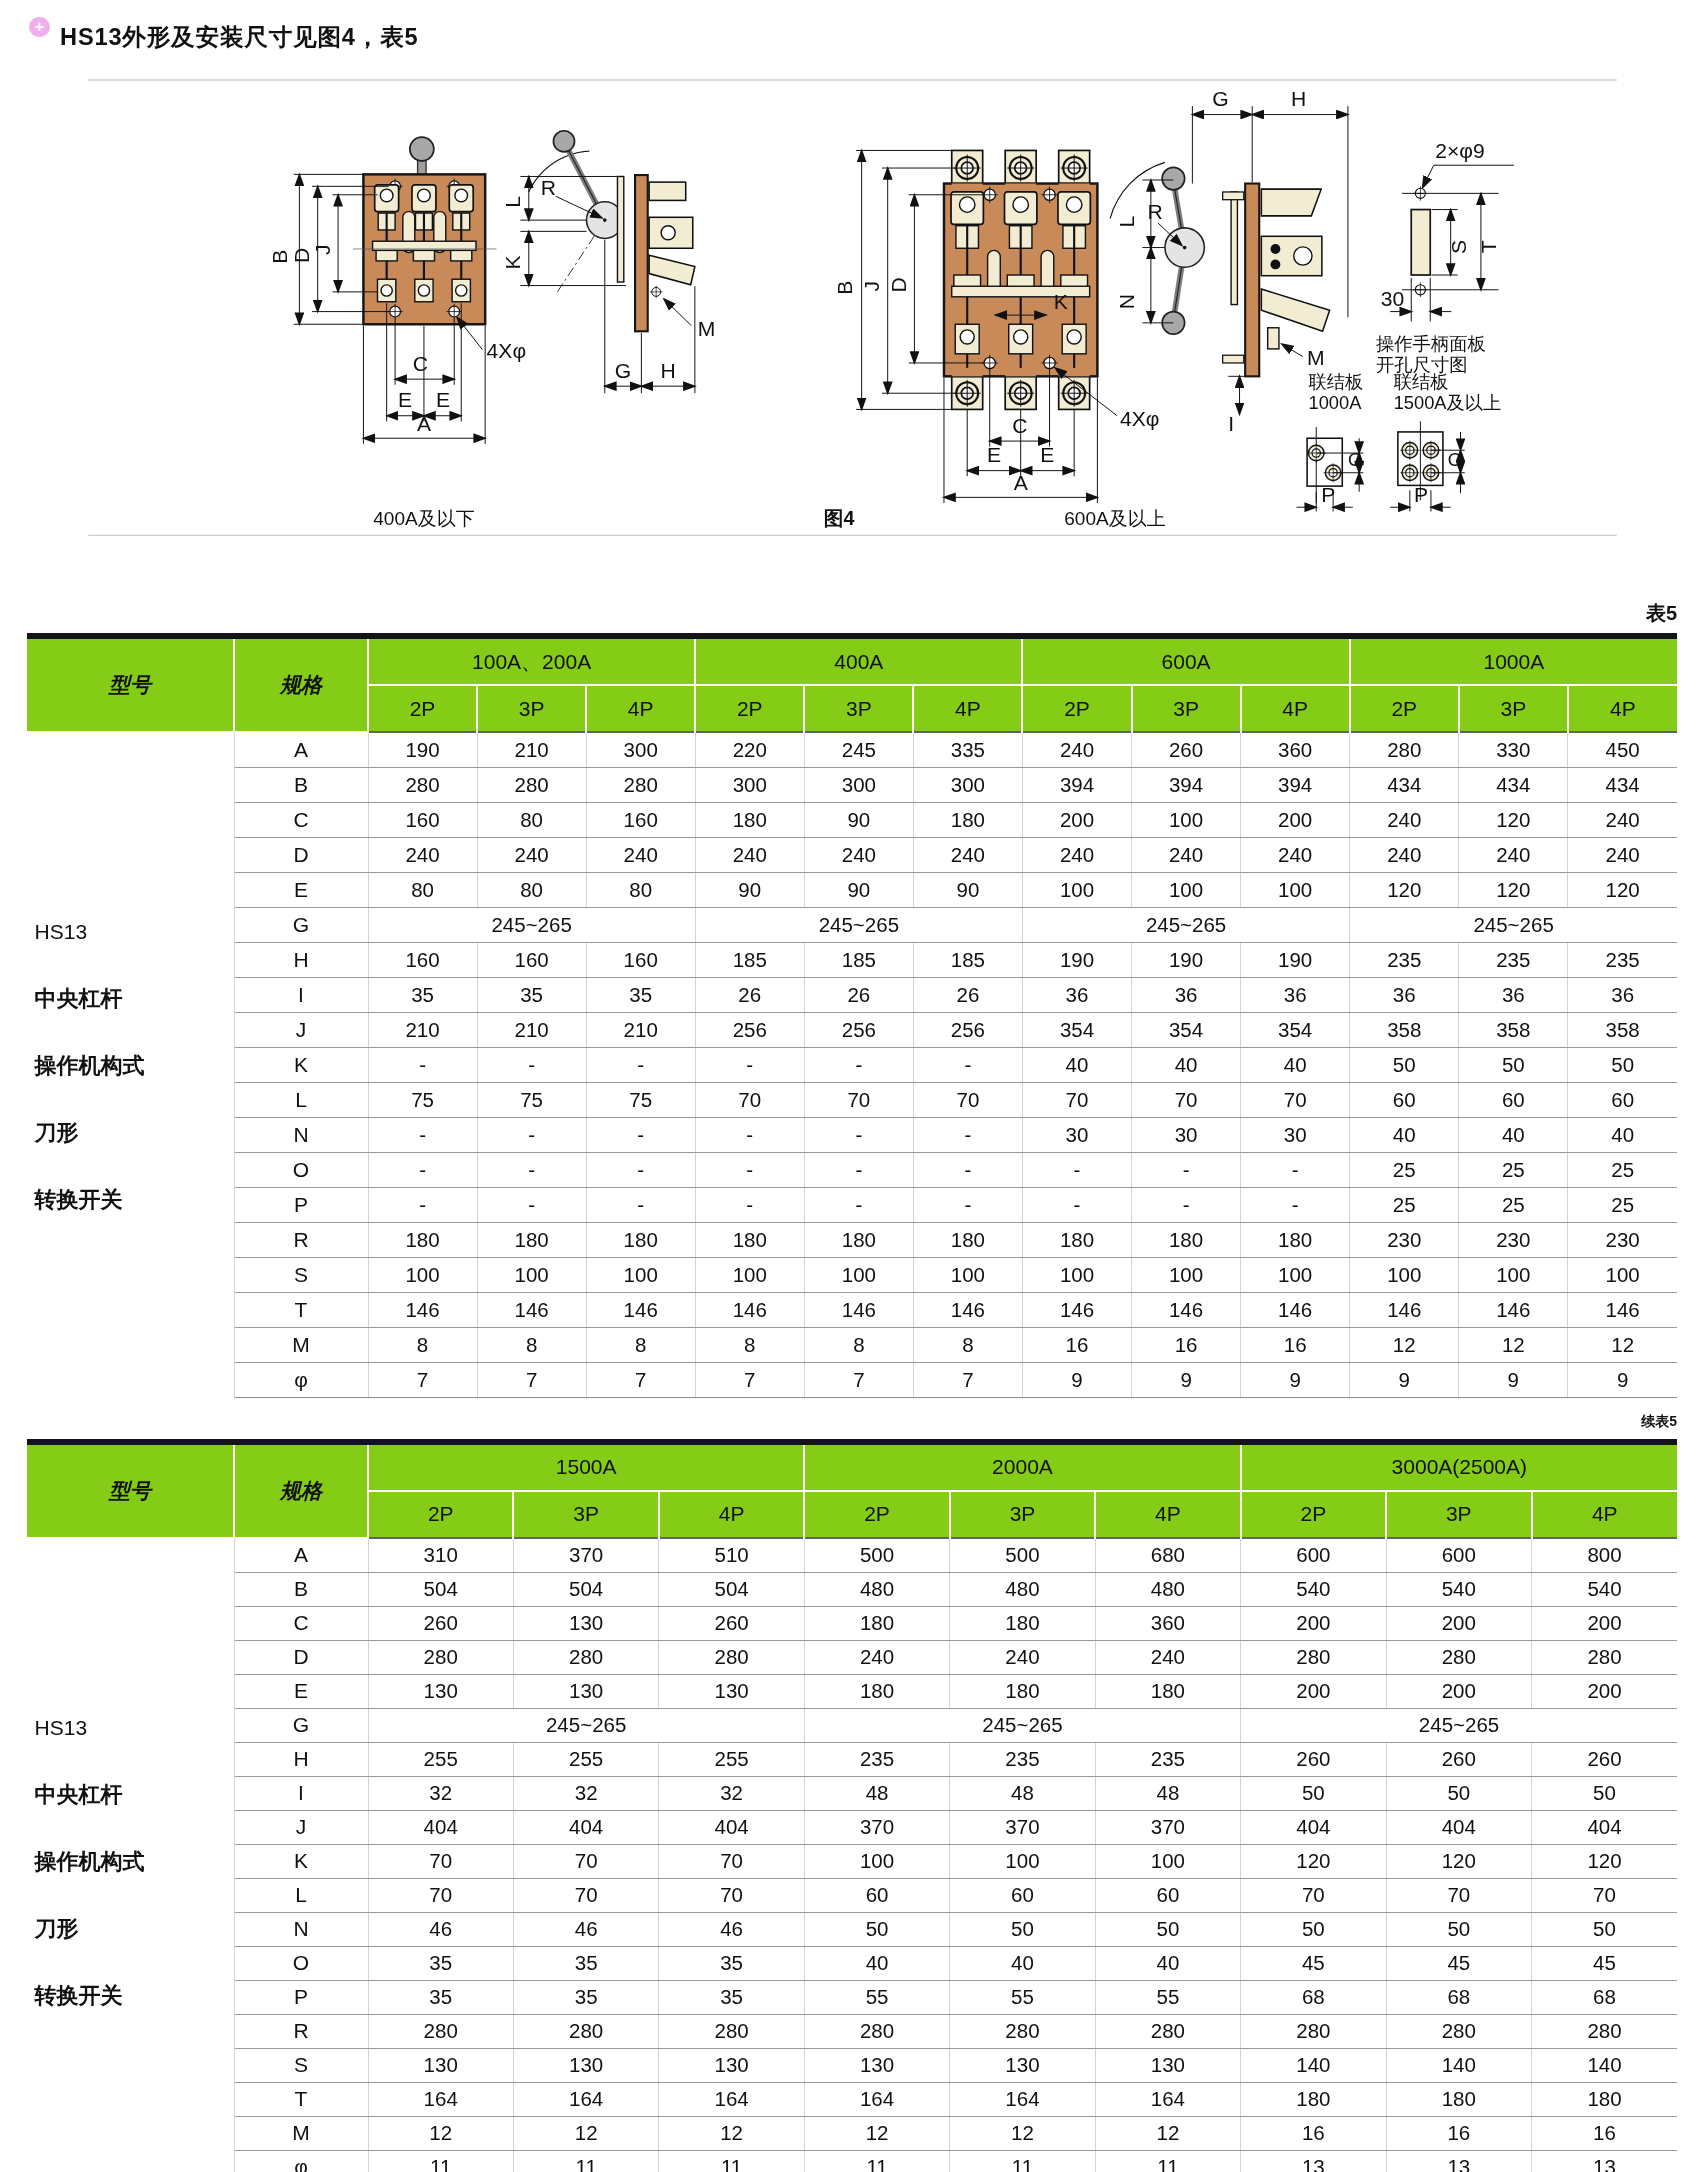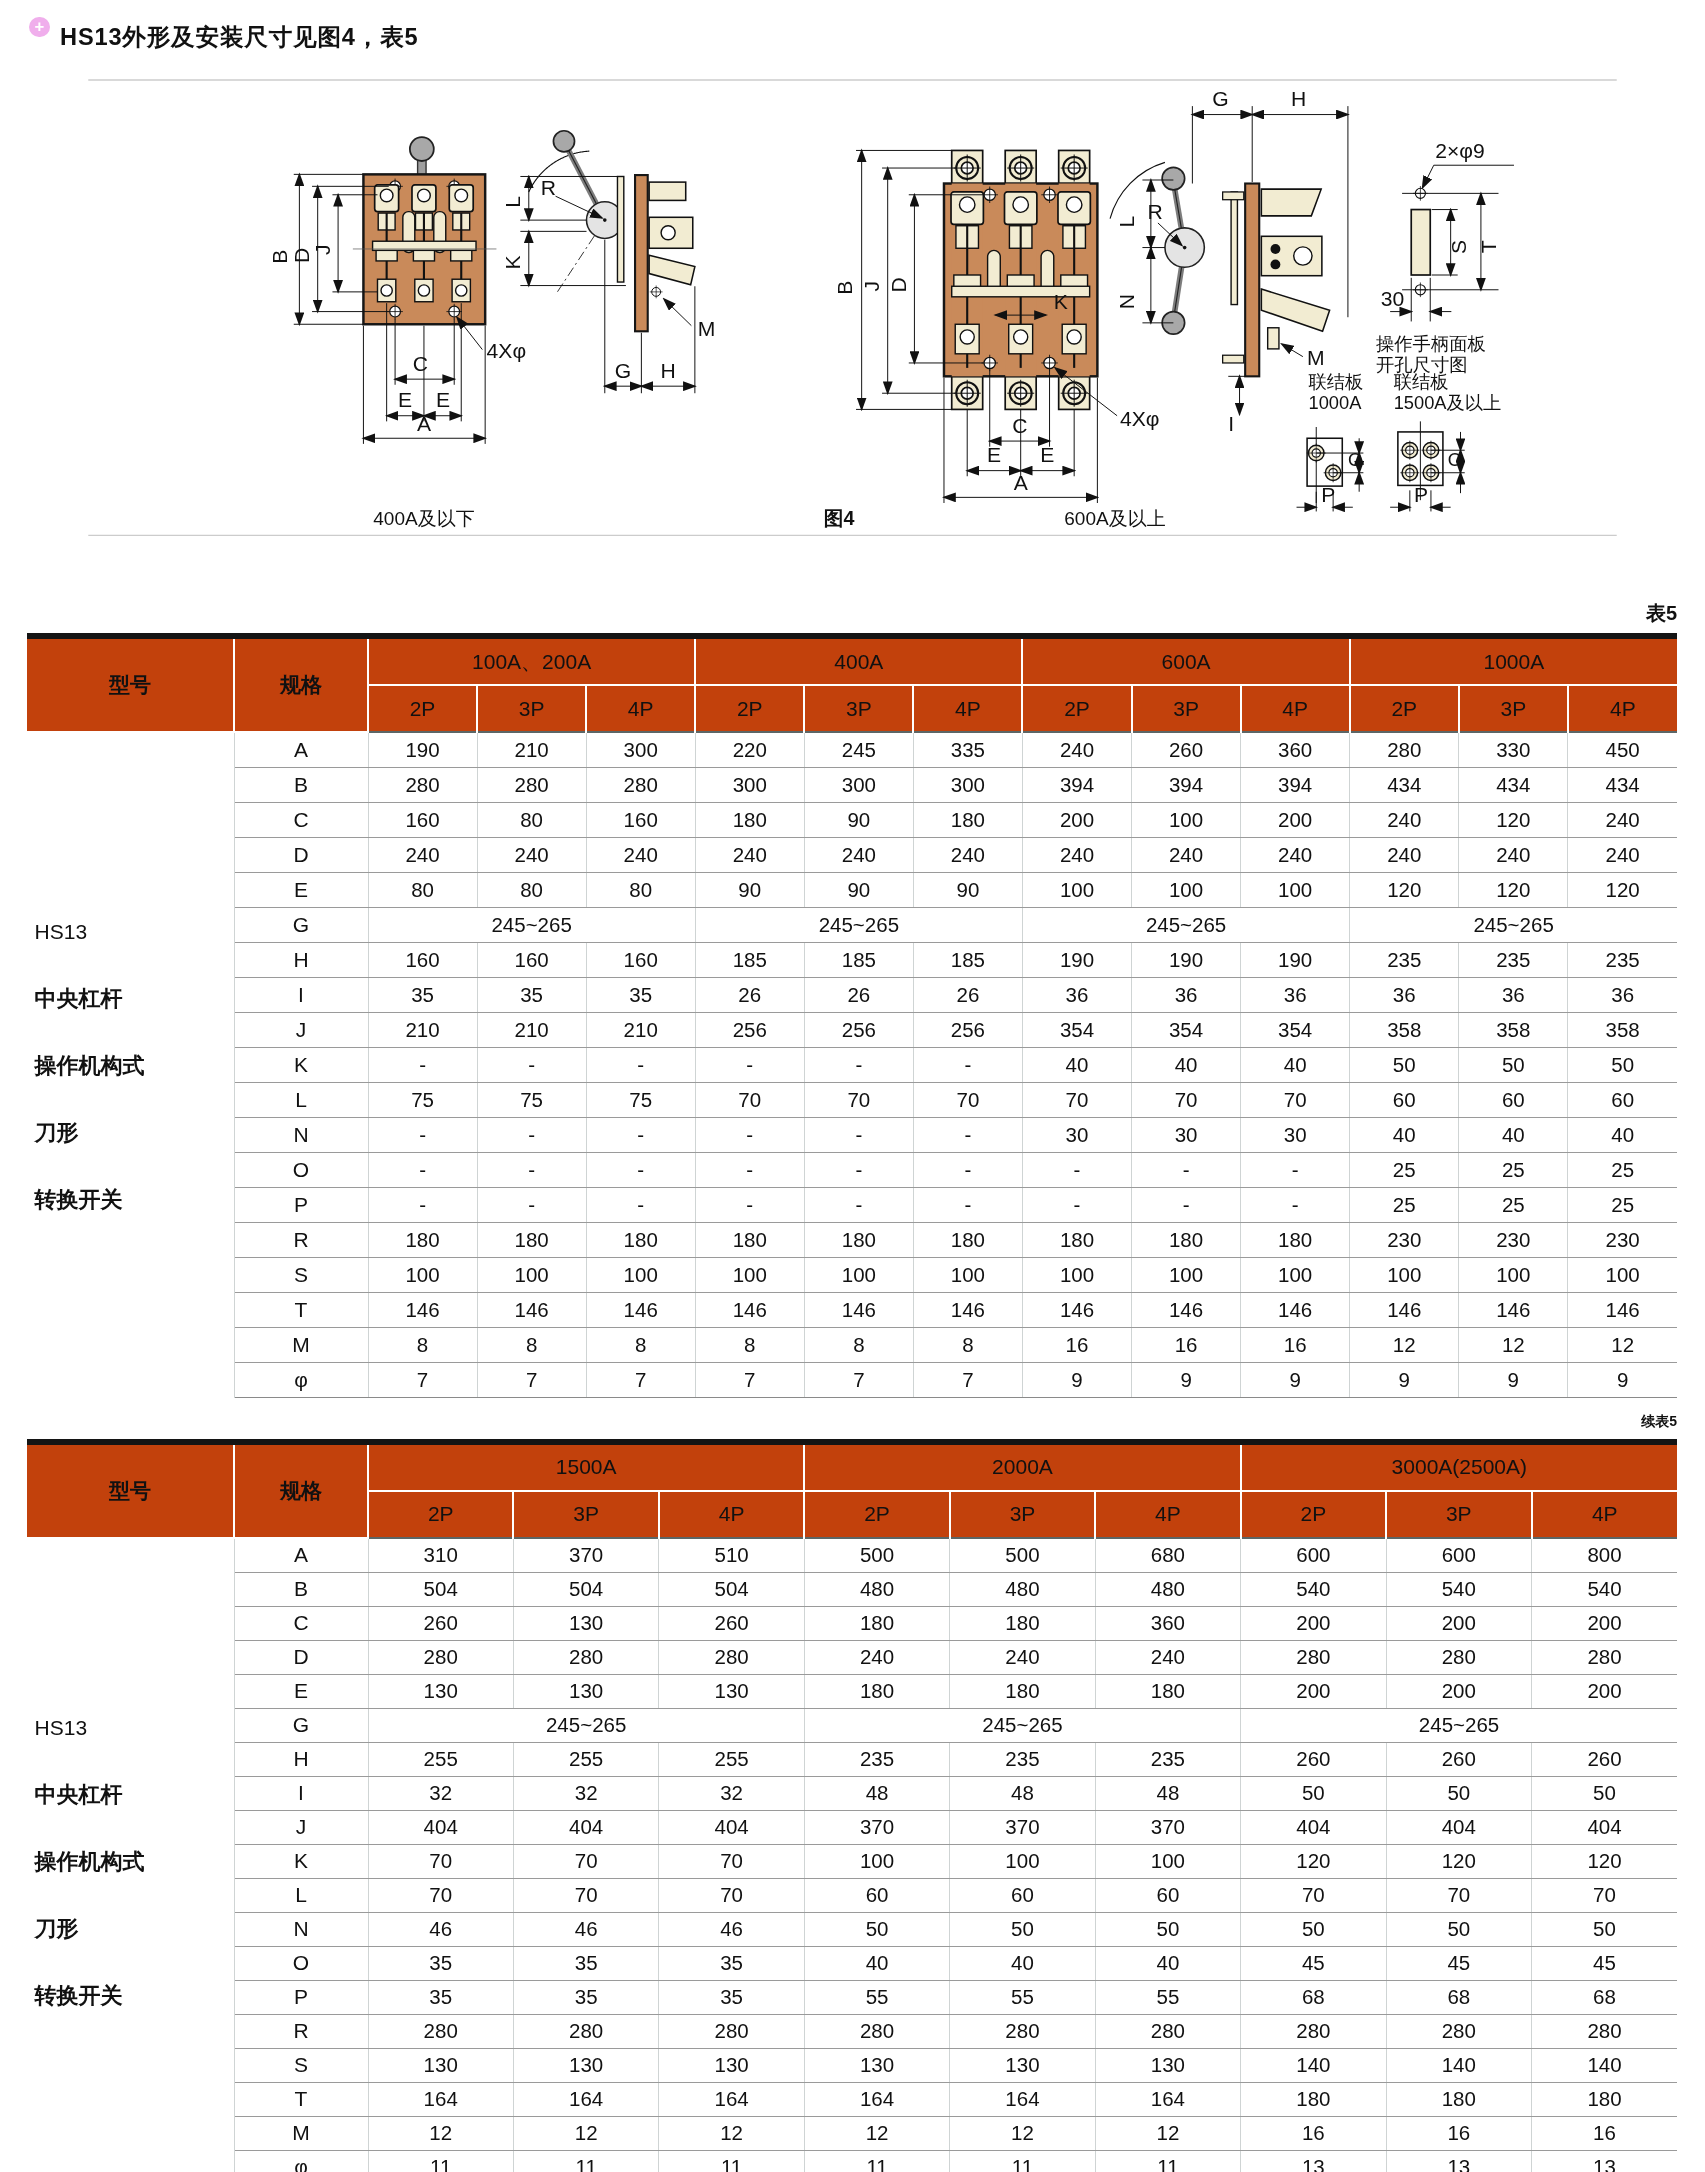--- a/index.html
+++ b/index.html
@@ -18,25 +18,25 @@
   .figure-wrap svg{display:block;}
   
   .table-tag{width:1650px;margin:21px 27px 7.6px 27px;text-align:right;
     font-size:20px;font-weight:bold;height:26px;line-height:26px;}
   .table-tag2{width:1650px;margin:10.6px 27px 6px 27px;text-align:right;
     font-size:14px;font-weight:bold;height:24px;line-height:24px;}
   
   table.spec{width:1650px;margin-left:27px;border-collapse:collapse;table-layout:fixed;}
   table.spec{border-top:6px solid #141414;}
   table.spec thead th{
-    background:#c2410c;font-size:21px;font-weight:normal;height:45px;
+    background:#84cc16;font-size:21px;font-weight:normal;height:45px;
     border-right:2.3px solid #ffffff;border-bottom:2.3px solid #ffffff;padding:0;text-align:center;
   }
   table.spec thead th:last-child{border-right:none;}
-  table.spec thead th.hb{font-weight:bold;}
+  table.spec thead th.hb{font-weight:bold;font-style:italic;}
   table.spec thead tr.subrow th{border-bottom:none;}
   table.spec thead{border-bottom:2.3px solid #5c6666;}
   table.spec tbody td{
     height:33px;text-align:center;font-size:20.5px;padding:0;
     border-bottom:0.8px solid #9a9a9a;border-right:0.8px solid #cfd4d4;
   }
   table.spec tbody td:last-child{border-right:none;}
   table.spec tbody td.spec-cell{font-size:21px;}
   table.spec tbody td.model-cell{
     border-bottom:none;border-right:0.8px solid #cfd4d4;text-align:left;vertical-align:middle;

